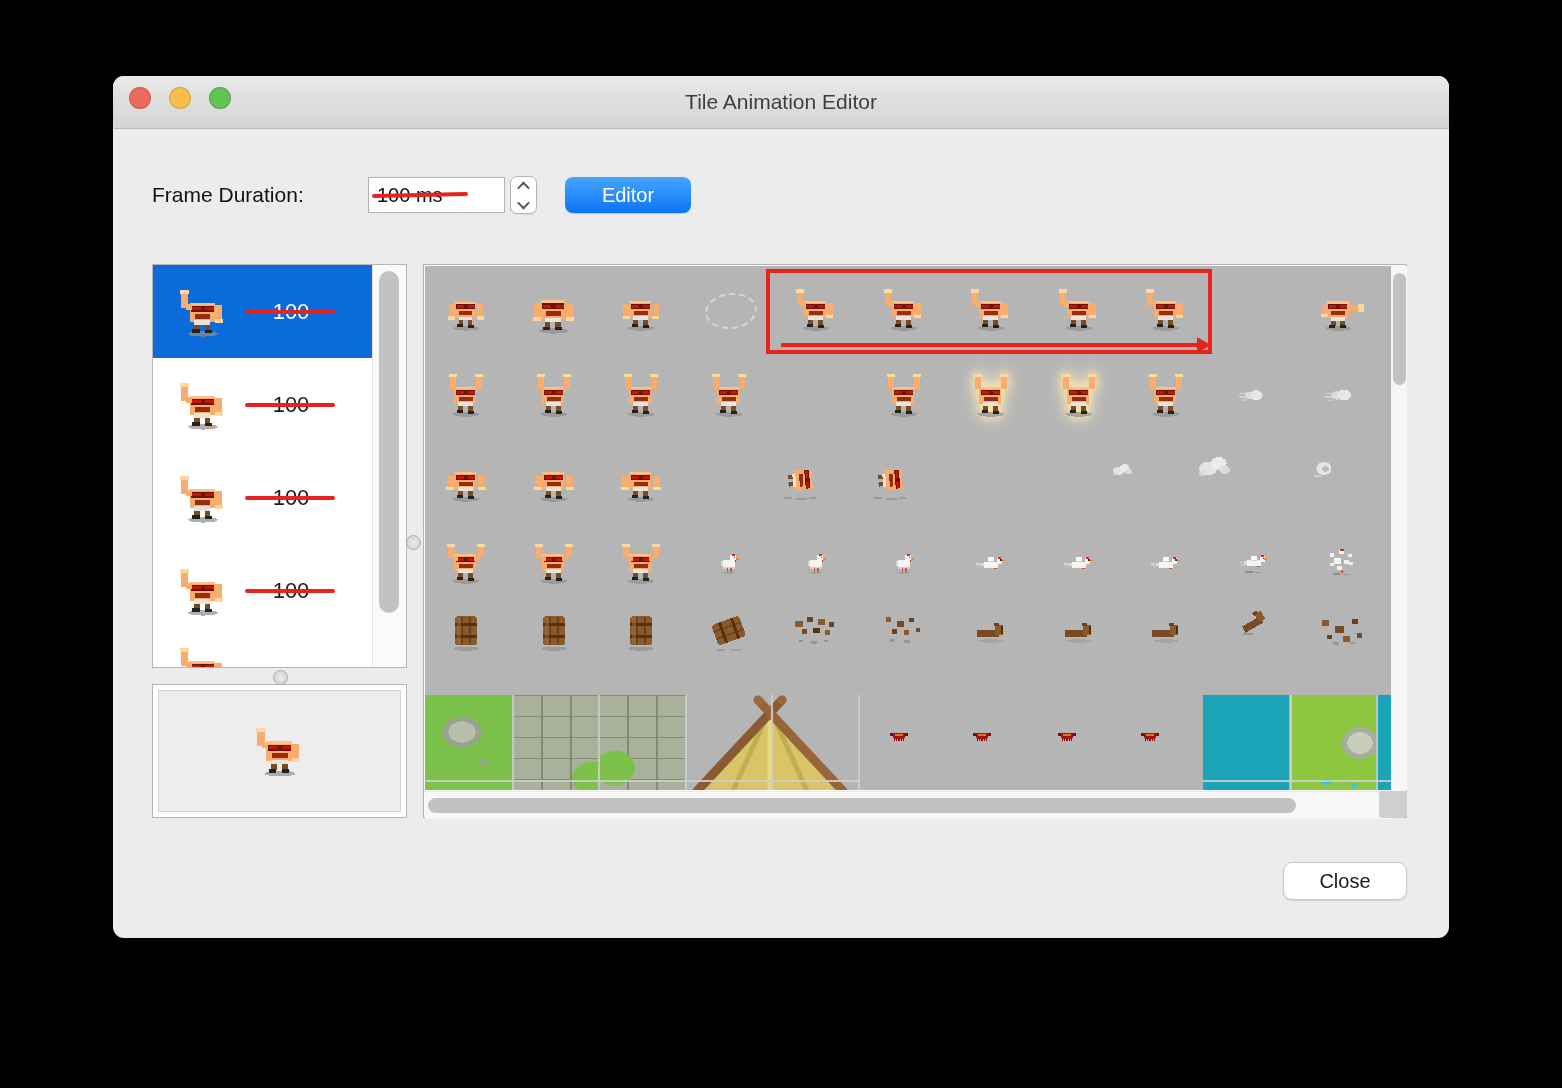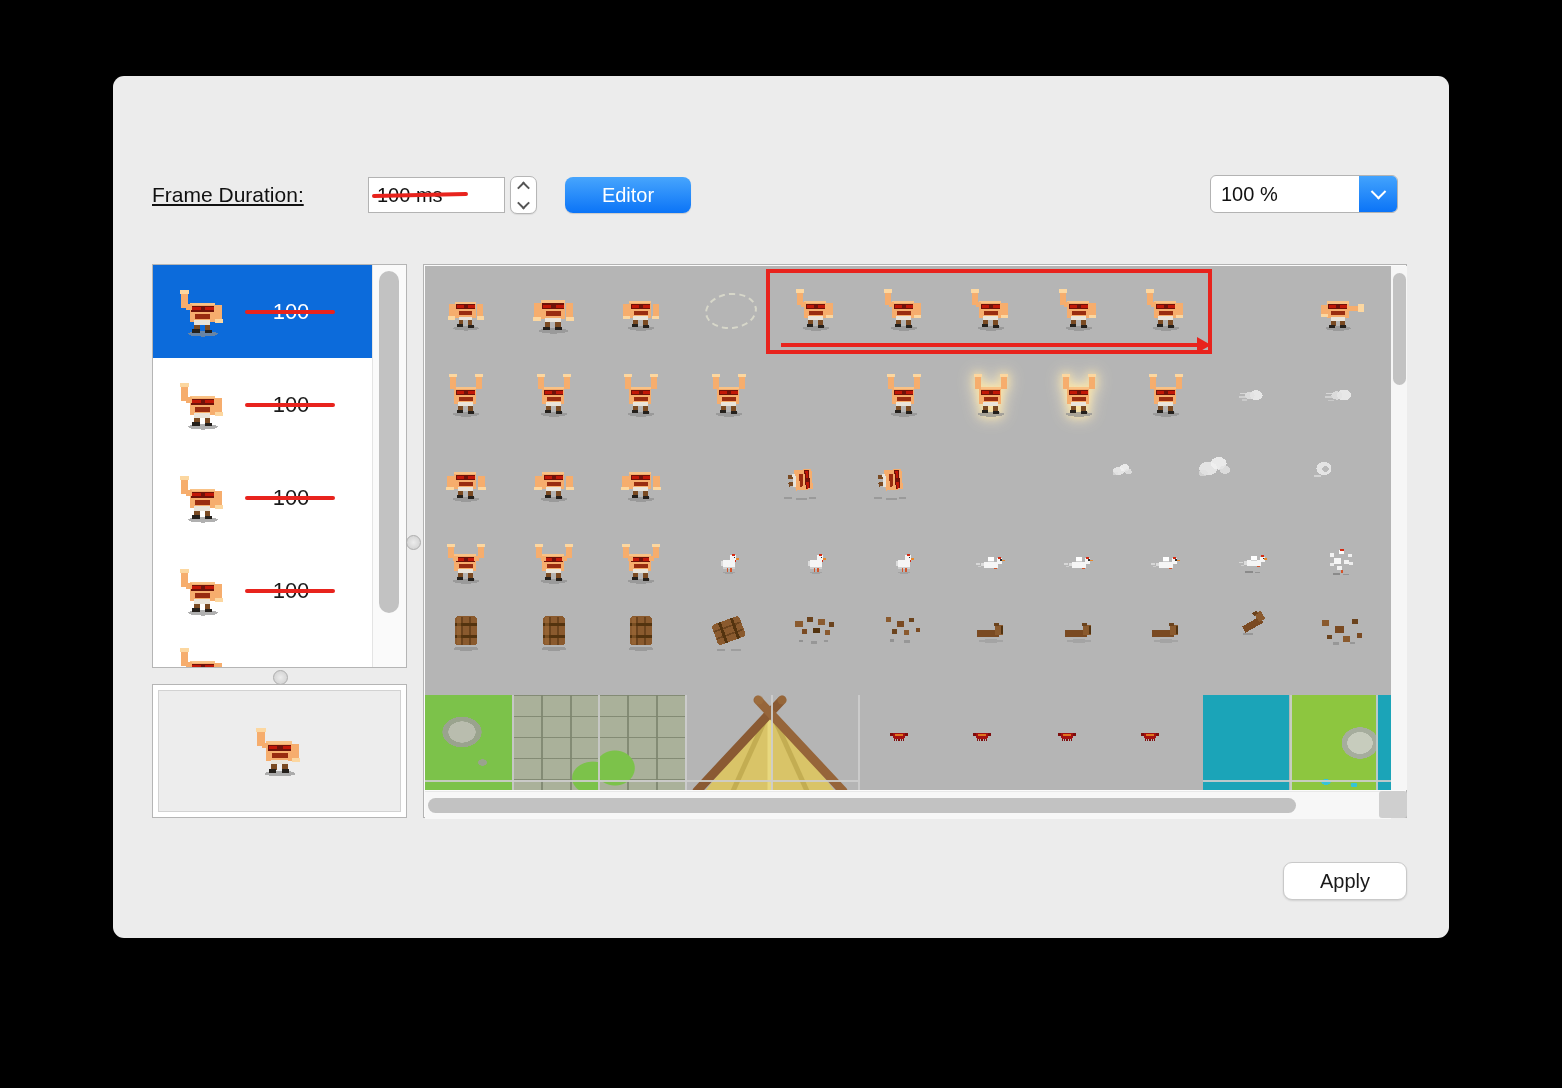--- a/index.html
+++ b/index.html
@@ -8,21 +8,21 @@
     border-radius:11px;overflow:hidden;}
   
   .titlebar{position:absolute;left:0;top:0;width:100%;height:52px;
     background:linear-gradient(#e9e9e9,#d4d4d4);border-bottom:1px solid #b7b7b7;}
   .traffic{position:absolute;left:16px;top:11px;display:flex;gap:18px;}
   .tl{width:22px;height:22px;border-radius:50%;box-shadow:inset 0 0 0 1px rgba(0,0,0,.15);}
   .win-title{position:absolute;left:0;top:0;width:100%;height:52px;display:flex;align-items:center;
     justify-content:center;font-size:21px;color:#3e3e3e;}
   
   .fd-label{position:absolute;left:39px;top:101px;height:36px;display:flex;align-items:center;
-    font-size:21px;color:#111;text-decoration:underline;}
+    font-size:21px;color:#111;}
   .fd-input{position:absolute;left:255px;top:101px;width:137px;height:36px;background:#fff;
     border:1px solid #b3b3b3;box-sizing:border-box;display:flex;align-items:center;
     font-size:20px;color:#111;padding-left:8px;}
   .fd-strike{position:absolute;left:259px;top:117px;width:96px;height:4px;border-radius:2px;transform:rotate(-1.2deg);}
   .stepper{position:absolute;left:397px;top:100px;width:27px;height:38px;background:#fff;
     border:1px solid #b6b6b6;border-radius:7px;box-sizing:border-box;box-shadow:0 1px 1px rgba(0,0,0,.08);
     display:flex;flex-direction:column;}
   .stepbtn{flex:1;display:flex;align-items:center;justify-content:center;}
   .chev{width:7px;height:7px;border-left:2px solid #555;border-top:2px solid #555;}
   .chev.up{transform:rotate(45deg) translate(1px,1px);}
@@ -83,44 +83,46 @@
   
   .close-btn{position:absolute;left:1170px;top:786px;width:124px;height:38px;background:#fff;
     border:1px solid #c9c9c9;border-radius:9px;font-size:20px;color:#1a1a1a;font-family:inherit;
     display:flex;align-items:center;justify-content:center;box-shadow:0 1px 2px rgba(0,0,0,.12);}
 </style>
 </head>
 <body>
 
 <div class="window">
 
+  <div class="titlebar">
+    <div class="traffic" id="traffic">
+        <span class="tl" style="background: rgb(237, 106, 94);"></span>
+        <span class="tl" style="background: rgb(245, 191, 79);"></span>
+        <span class="tl" style="background: rgb(97, 196, 84);"></span>
+      </div>
+    <div class="win-title">Tile Animation Editor</div>
+  </div>
 
   <div class="fd-label">Frame Duration:</div>
   <div class="fd-input">
     <span>100 ms</span>
   </div>
   <div class="fd-strike" id="fdStrike" style="background: rgb(232, 35, 29);"></div>
 
   <div class="stepper">
     <div class="stepbtn">
         <span class="chev up"></span>
       </div>
     <div class="stepbtn">
         <span class="chev down"></span>
       </div>
   </div>
 
   <button class="apply-btn">Editor</button>
 
-  <div class="zoom-select">
-    <span class="zoom-value">100 %</span>
-    <span class="zoom-chev">
-        <span class="chev"></span>
-      </span>
-  </div>
 
   <div class="framelist">
     <div class="frows" id="frameRows">
         <div class="frow sel">
           <span class="spr">
             <svg viewBox="0 0 18 16" width="56" height="50" style="display:block;shape-rendering:crispEdges">
               <ellipse cx="9" cy="15" rx="4.8" ry="0.9" fill="#8f8f8f" opacity="0.7"></ellipse>
               <rect x="6.2" y="12" width="1.8" height="2" fill="#7a4a22"></rect>
               <rect x="9.6" y="12" width="1.8" height="2" fill="#7a4a22"></rect>
               <rect x="5.6" y="13.6" width="2.3" height="1.1" fill="#24201c"></rect>
@@ -1153,14 +1155,14 @@
       </div>
     <div class="vscroll">
       <div class="vthumb"></div>
     </div>
     <div class="hscroll">
       <div class="hthumb"></div>
     </div>
     <div class="scorner"></div>
   </div>
 
-  <button class="close-btn">Apply</button>
+  <button class="close-btn">Close</button>
 </div>
 
 </body></html>

